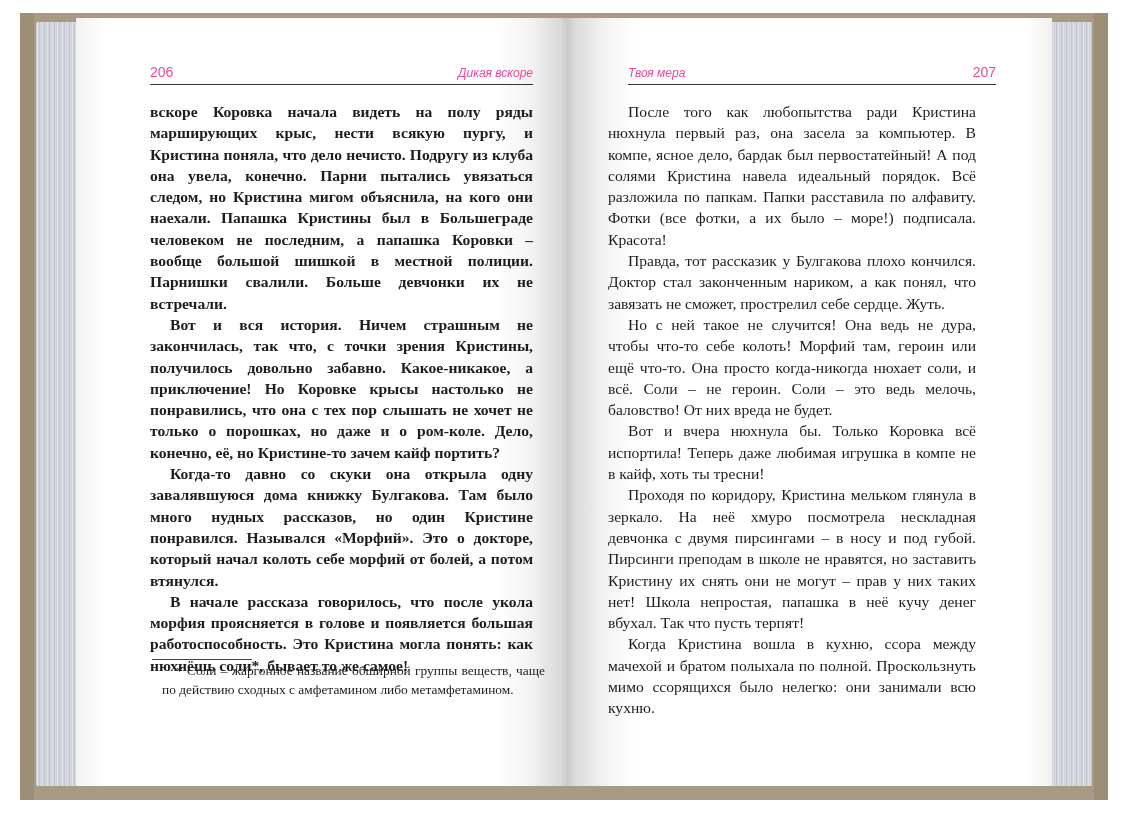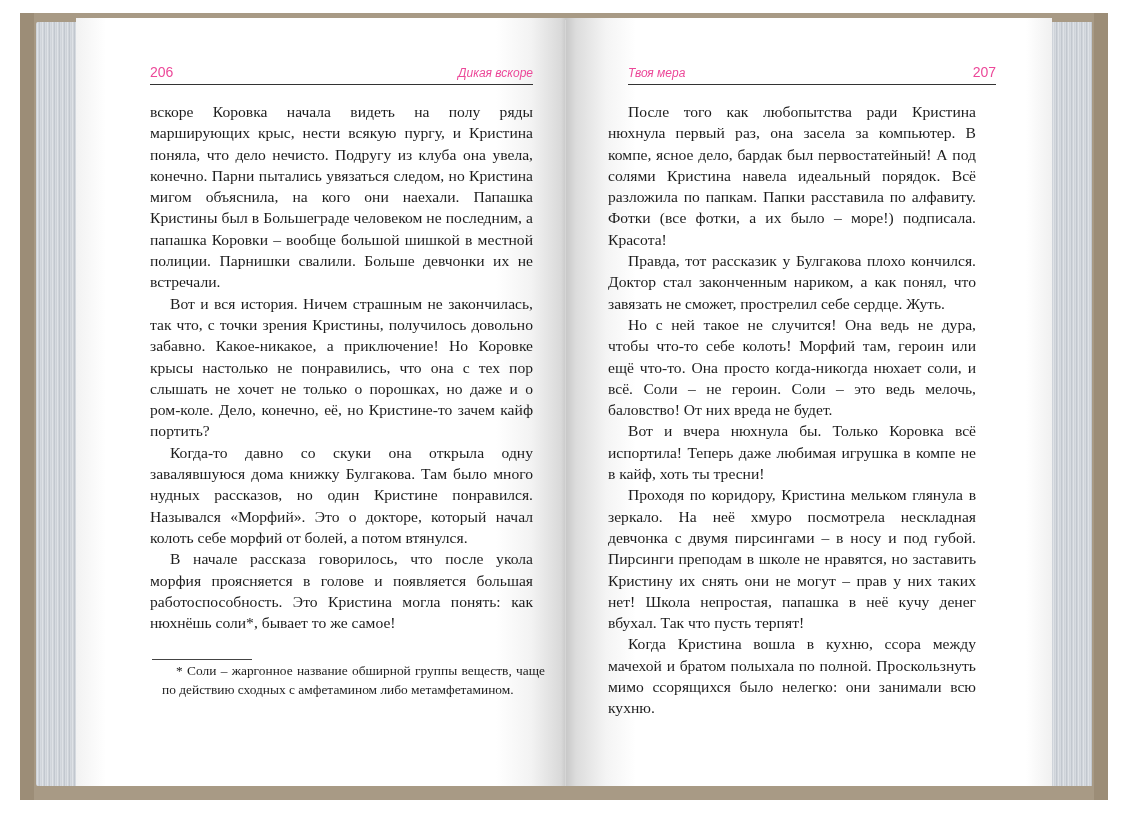--- a/index.html
+++ b/index.html
@@ -41,21 +41,21 @@
     .rh-num { position: absolute; top: 0; font-size: 14px; }
     .rh-title { position: absolute; top: 2px; font-size: 12px; font-style: italic; }
     .rh-left .rh-num { left: 0; }
     .rh-left .rh-title { right: 0; }
     .rh-right .rh-num { right: 0; }
     .rh-right .rh-title { left: 0; }
     .body-text {
       position: absolute; font-size: 15.6px; line-height: 21.3px; color: #1d1d1d;
       text-align: justify; hyphens: manual;
     }
-    .body-left { left: 150px; top: 101px; width: 383px; }
+    .body-left { left: 150px; top: 101px; width: 383px; font-weight: bold; }
     .body-right { left: 608px; top: 101px; width: 368px; }
     .body-text p { margin: 0; text-indent: 20px; }
     .body-text p.noindent { text-indent: 0; }
     .footnote-rule { position:absolute; left:152px; top:659px; width:100px; height:1px; background:#444; }
     .footnote {
       position: absolute; left: 150px; top: 662px; width: 383px; font-size: 13.4px; line-height: 18.5px;
       color: #222; text-align: justify; text-indent: 14px; margin-left: 12px;
     }
   </style>
 </head>

